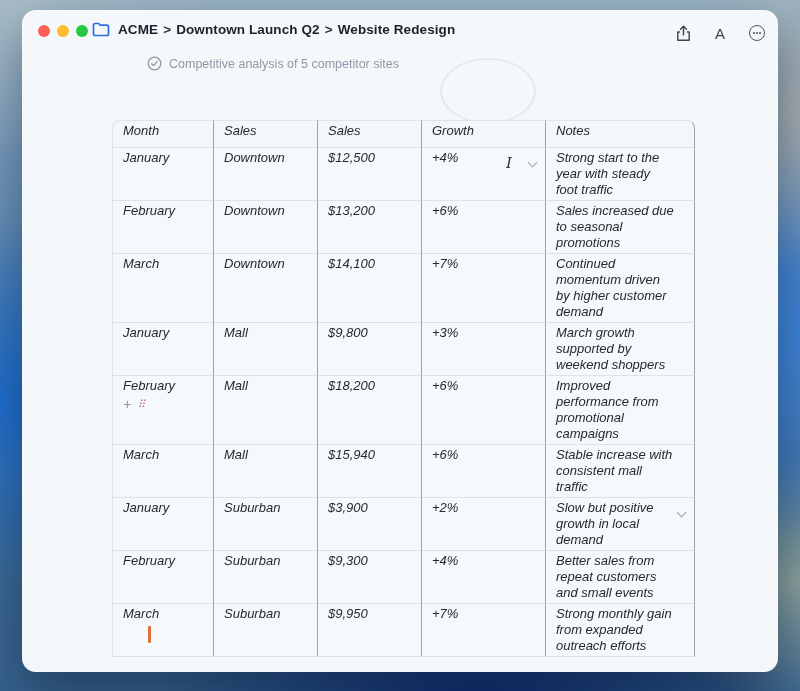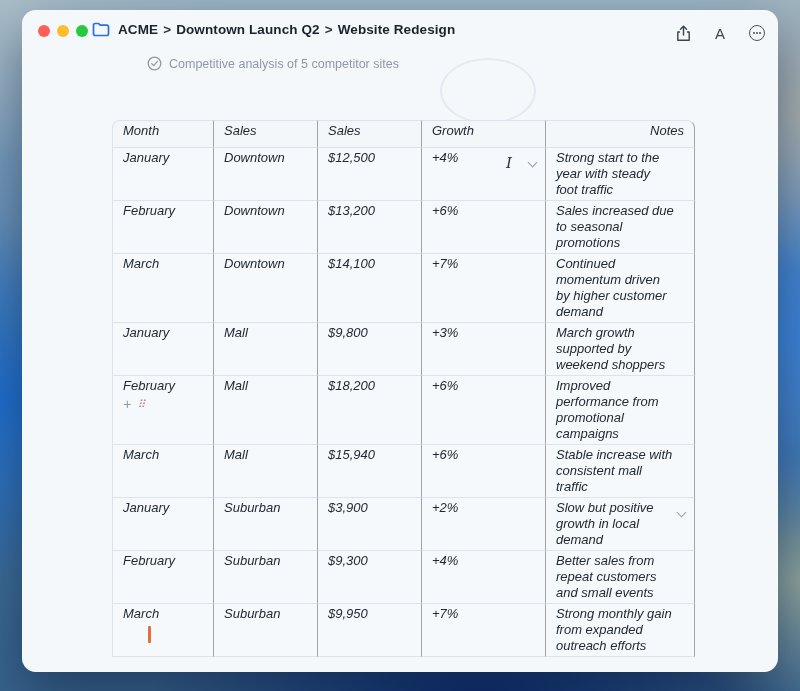--- a/index.html
+++ b/index.html
@@ -56,21 +56,21 @@
   col.c-growth { width: 124px; } col.c-notes { width: 149px; }
   td, th {
     background: #f6f9fc; border-right: 1px solid #a3a3a3; border-bottom: 1px solid #dbe3ec;
     padding: 2px 10px; text-align: left; vertical-align: top; line-height: 16px; font-weight: 400;
     position: relative;
     font-style: italic;
   }
   th { background: #f3f7fa; border-top: 1px solid #dbe3ec; height: 28px; }
   td:first-child, th:first-child { border-left: 1px solid #dbe3ec; }
   tr:first-child th:first-child { border-top-left-radius: 8px; }
-  tr:first-child th:last-child { border-top-right-radius: 8px; text-align: right; }
+  tr:first-child th:last-child { border-top-right-radius: 8px; }
 
   td.growth-cell, td.notes-cell { padding-right: 20px; }
 
   
   .chevron {
     position: absolute; right: 9px; top: 11px; width: 7px; height: 7px;
     border-right: 1.6px solid #97a3b1; border-bottom: 1.6px solid #97a3b1;
     transform: rotate(45deg);
   }
   .ibeam {

